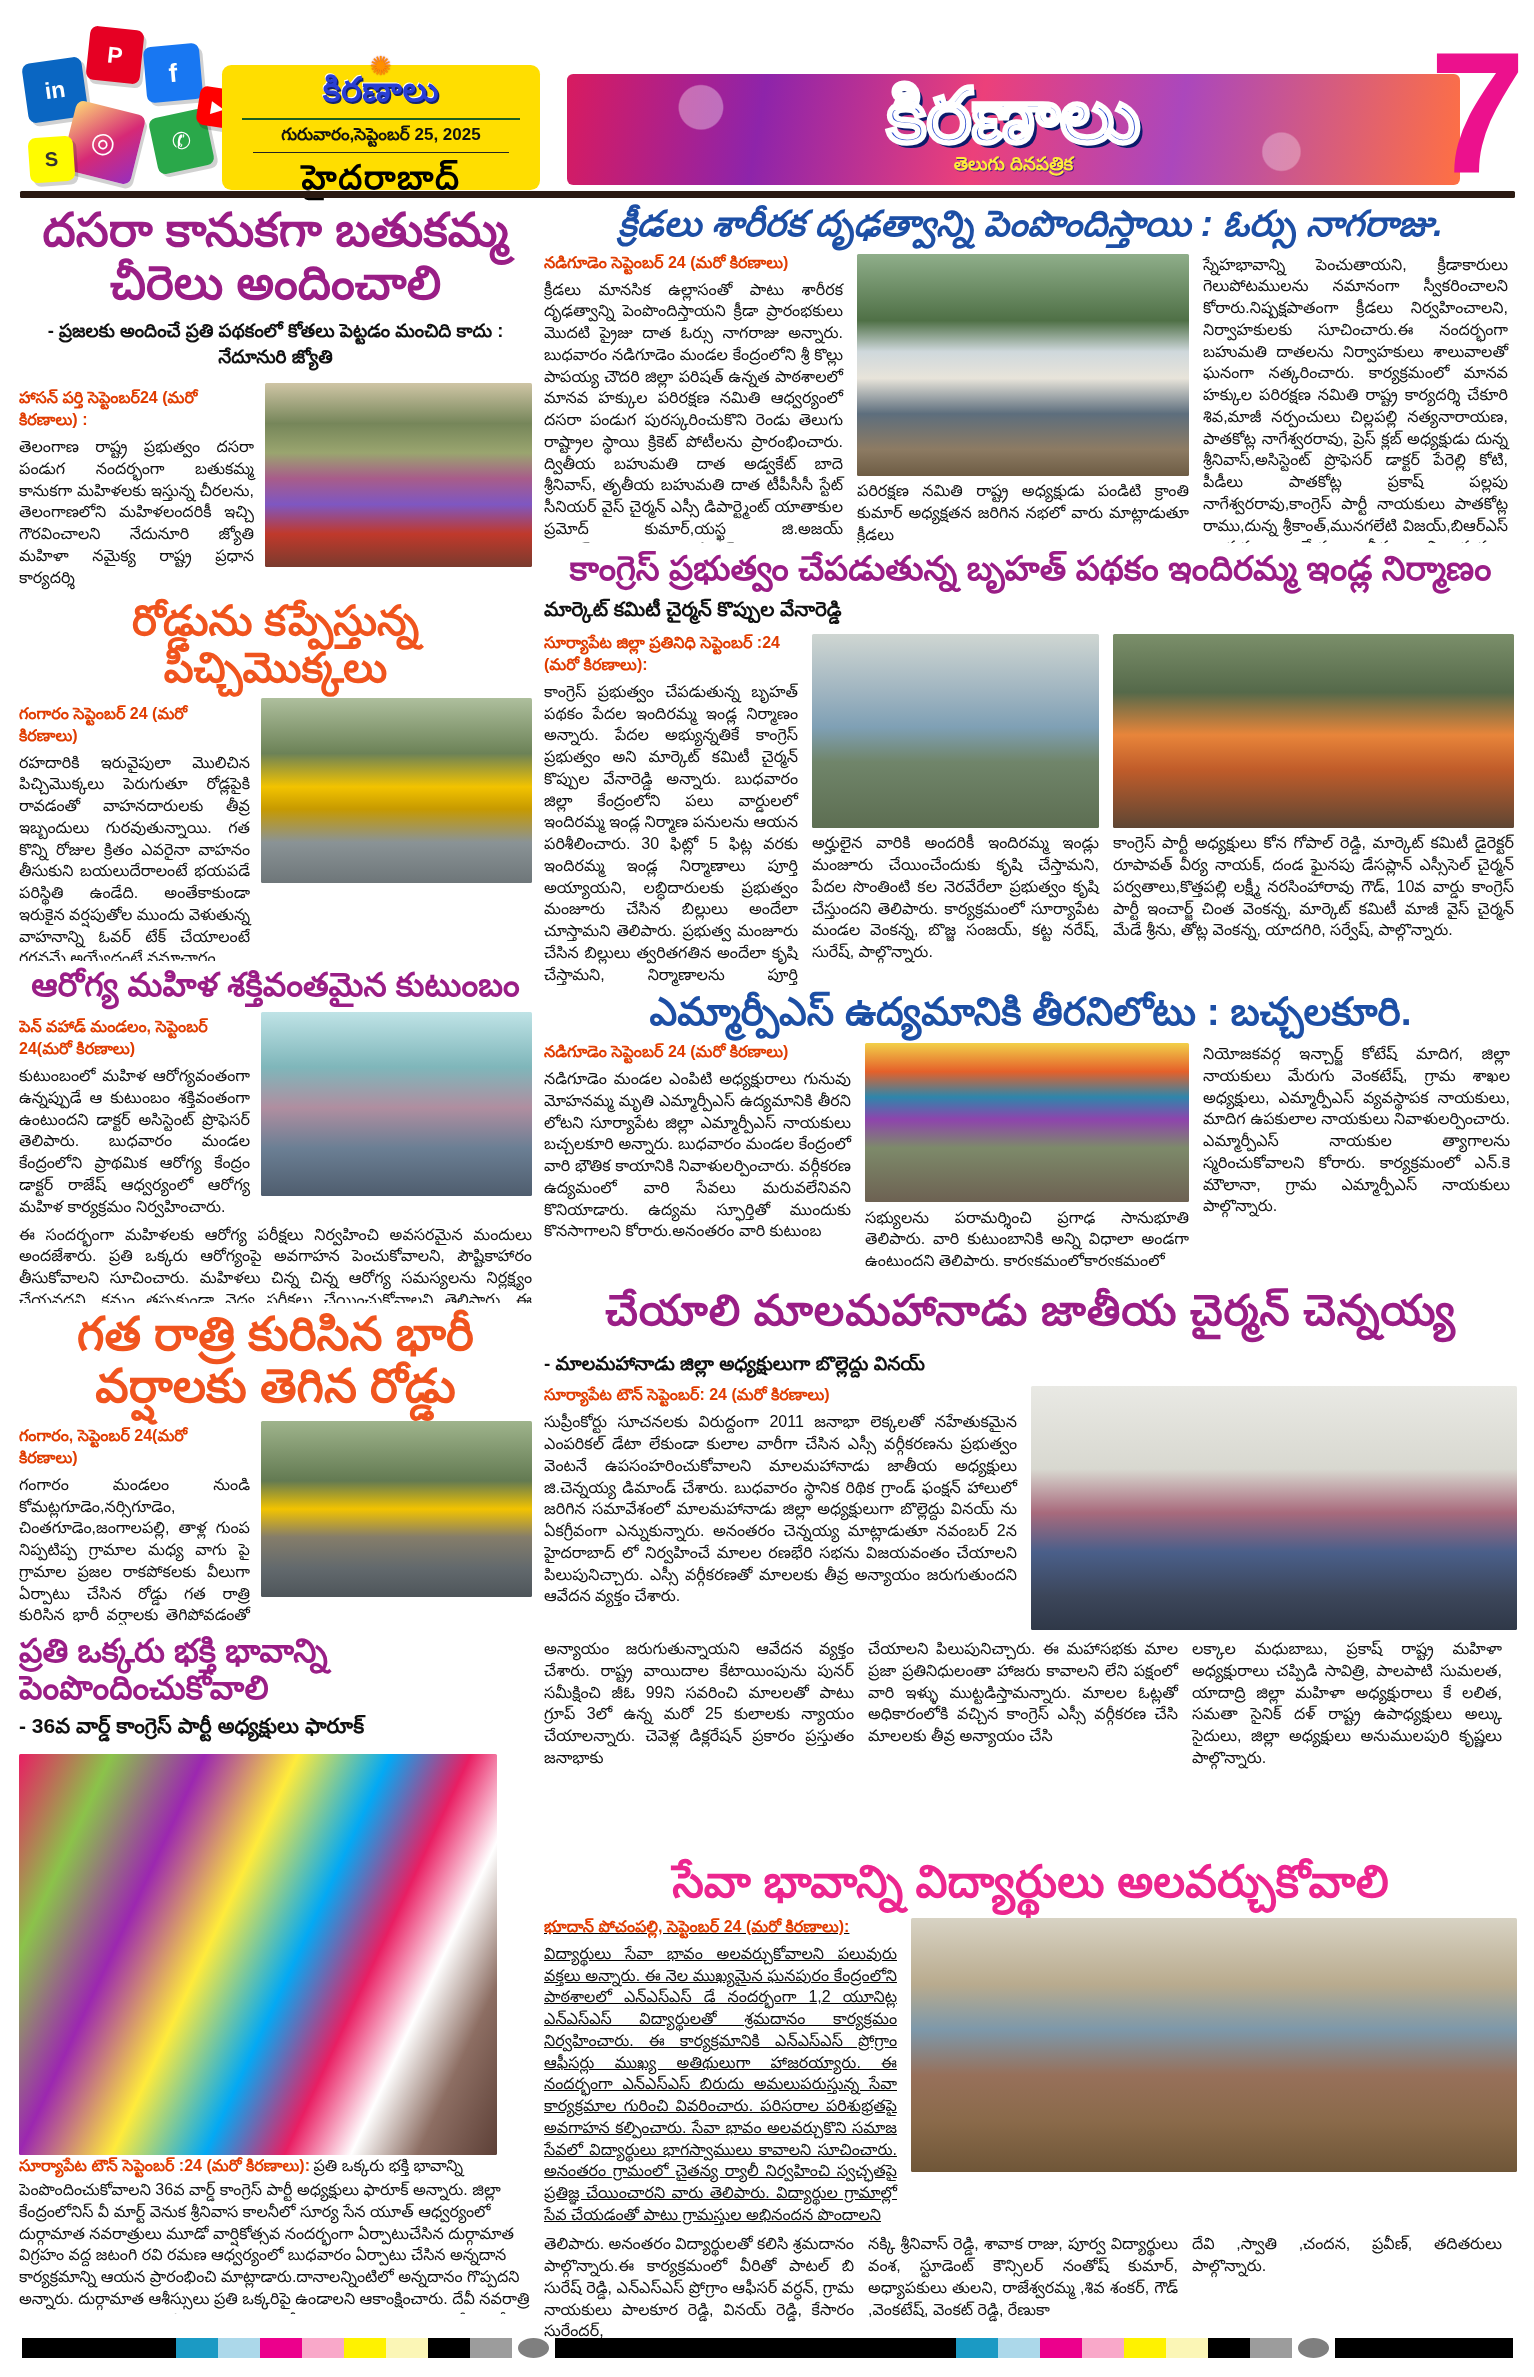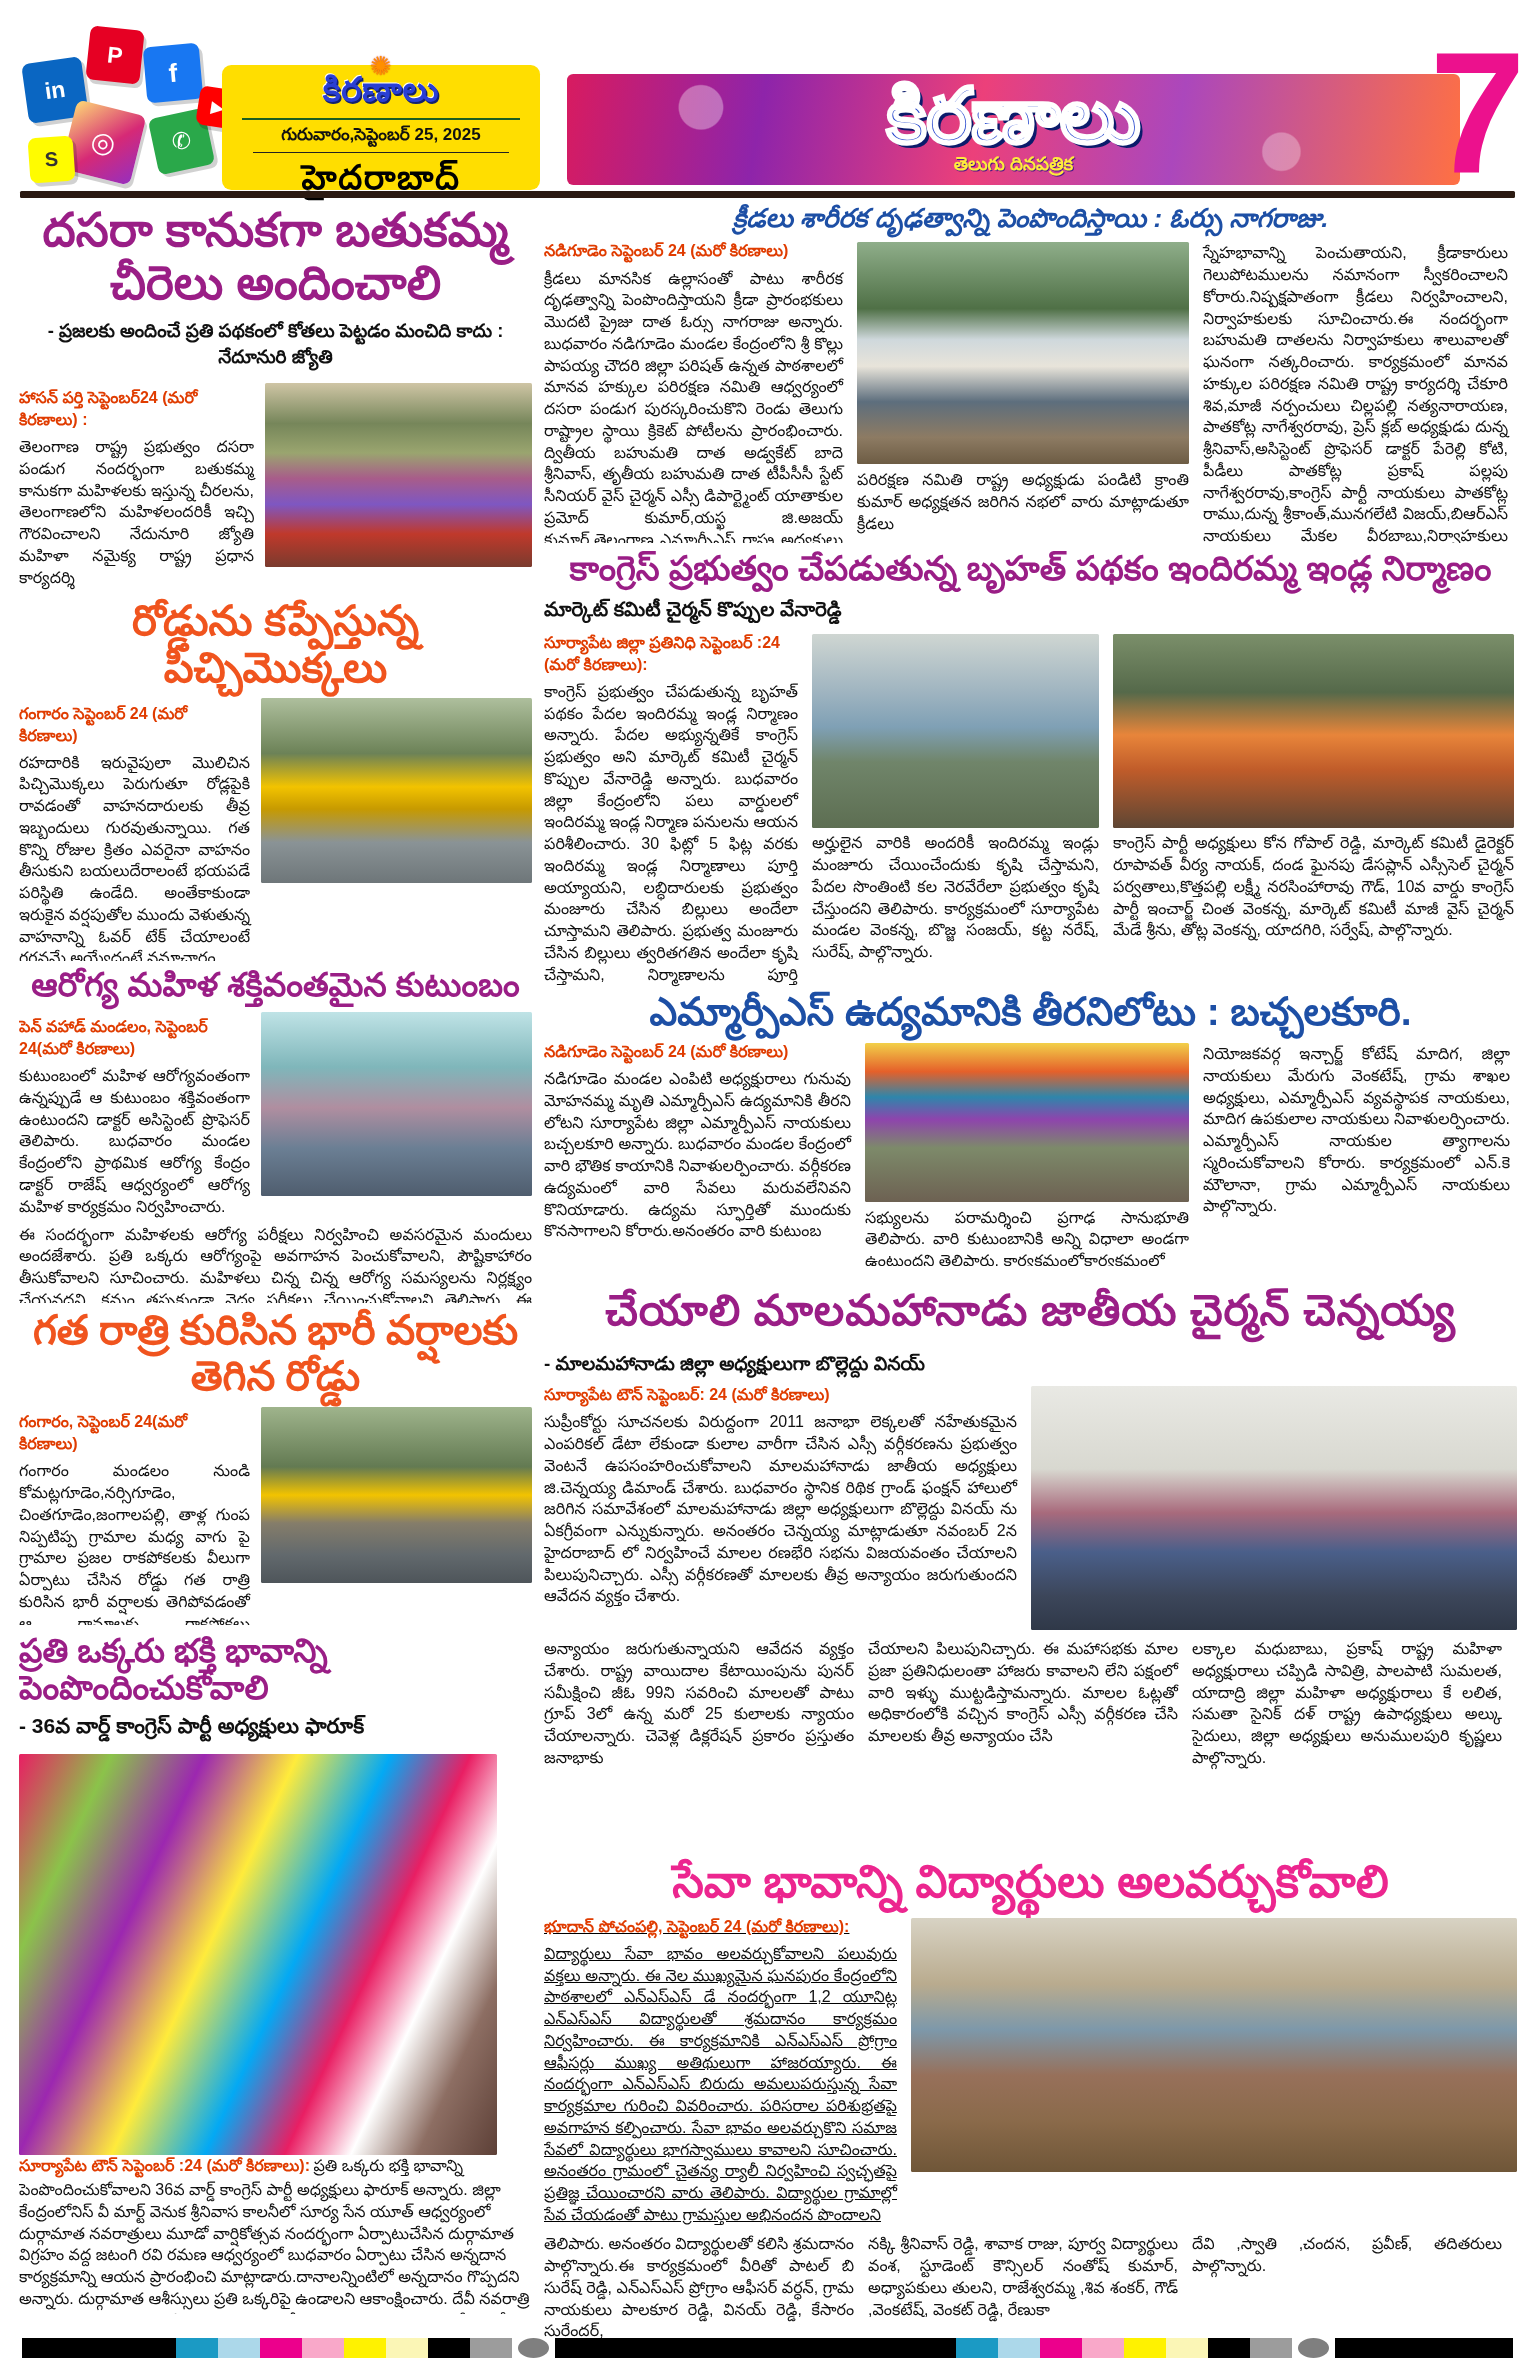--- a/index.html
+++ b/index.html
@@ -153,21 +153,21 @@
         <div style="width:231px;">
           <div class="dl">పెన్ వహాడ్ మండలం, సెప్టెంబర్ 24(మరో కిరణాలు)</div>
           <div class="bt">కుటుంబంలో మహిళ ఆరోగ్యవంతంగా ఉన్నప్పుడే ఆ కుటుంబం శక్తివంతంగా ఉంటుందని డాక్టర్ అసిస్టెంట్ ప్రొఫెసర్ తెలిపారు. బుధవారం మండల కేంద్రంలోని ప్రాథమిక ఆరోగ్య కేంద్రం డాక్టర్ రాజేష్ ఆధ్వర్యంలో ఆరోగ్య మహిళ కార్యక్రమం నిర్వహించారు.</div>
         </div>
         <div class="photo ph-clinic" style="width:271px;height:184px;"></div>
       </div>
       <div class="bt" style="margin-top:6.2px;">ఈ సందర్భంగా మహిళలకు ఆరోగ్య పరీక్షలు నిర్వహించి అవసరమైన మందులు అందజేశారు. ప్రతి ఒక్కరు ఆరోగ్యంపై అవగాహన పెంచుకోవాలని, పౌష్టికాహారం తీసుకోవాలని సూచించారు. మహిళలు చిన్న చిన్న ఆరోగ్య సమస్యలను నిర్లక్ష్యం చేయవద్దని, క్రమం తప్పకుండా వైద్య పరీక్షలు చేయించుకోవాలని తెలిపారు. ఈ కార్యక్రమంలో మండల వైద్య ఆరోగ్య సిబ్బంది, ఆశా వర్కర్లు, అంగన్వాడీ టీచర్లు, స్థానిక మహిళలు పాల్గొన్నారు.</div>
     </div>
 
     <div class="art" style="height:322px;">
-      <div class="hl hl-orange" style="font-size:41px;margin-top:4.6px;font-family:Liberation Serif, serif;">గత రాత్రి కురిసిన భారీ వర్షాలకు తెగిన రోడ్డు</div>
+      <div class="hl hl-orange" style="font-size:47px;margin-top:4.6px;">గత రాత్రి కురిసిన భారీ వర్షాలకు తెగిన రోడ్డు</div>
       <div class="row" style="margin-top:7.7px;">
         <div style="width:231px;">
           <div class="dl">గంగారం, సెప్టెంబర్ 24(మరో కిరణాలు)</div>
           <div class="bt">గంగారం మండలం నుండి కోమట్లగూడెం,నర్సిగూడెం, చింతగూడెం,జంగాలపల్లి, తాళ్ల గుంప నిప్పటిప్ప గ్రామాల మధ్య వాగు పై గ్రామాల ప్రజల రాకపోకలకు వీలుగా ఏర్పాటు చేసిన రోడ్డు గత రాత్రి కురిసిన భారీ వర్షాలకు తెగిపోవడంతో ఆ గ్రామాలకు రాకపోకలు నిలిచిపోయాయి.</div>
         </div>
         <div class="photo ph-flood" style="width:271px;height:176px;"></div>
       </div>
 
     </div>
 
@@ -176,21 +176,21 @@
       <div class="sub" style="font-size:21px;margin-top:7.7px;">- 36వ వార్డ్ కాంగ్రెస్ పార్టీ అధ్యక్షులు ఫారూక్</div>
       <div class="photo ph-drapes" style="width:478px;height:401px;margin-top:10.8px;"></div>
       <div class="dl" style="margin-top:9.3px;display:inline;">సూర్యాపేట టౌన్ సెప్టెంబర్ :24 (మరో కిరణాలు):</div>
       <div class="bt" style="display:inline;">ప్రతి ఒక్కరు భక్తి భావాన్ని పెంపొందించుకోవాలని 36వ వార్డ్ కాంగ్రెస్ పార్టీ అధ్యక్షులు ఫారూక్ అన్నారు. జిల్లా కేంద్రంలోనిస్ వీ మార్ట్ వెనుక శ్రీనివాస కాలనీలో సూర్య సేన యూత్ ఆధ్వర్యంలో దుర్గామాత నవరాత్రులు మూడో వార్షికోత్సవ నందర్భంగా ఏర్పాటుచేసిన దుర్గామాత విగ్రహం వద్ద జటంగి రవి రమణ ఆధ్వర్యంలో బుధవారం ఏర్పాటు చేసిన అన్నదాన కార్యక్రమాన్ని ఆయన ప్రారంభించి మాట్లాడారు.దానాలన్నింటిలో అన్నదానం గొప్పదని అన్నారు. దుర్గామాత ఆశీస్సులు ప్రతి ఒక్కరిపై ఉండాలని ఆకాంక్షించారు. దేవీ నవరాత్రి ఉత్సవాలు ఘనంగా నిర్వహించడం అభినందనీయమన్నారు. కార్యక్రమంలో కమిటీ నభ్యులు మురళి, మహేష్, రాకేష్, నందీప్, నాగేశ్వరరావు, బూర రాములు, పృధ్వి, నాగయ్య, నతీష్, మహేష్, తదితరులు పాల్గొన్నారు.</div>
     </div>
   </div>
 
   <div class="rightcol">
 
     <div class="art" style="height:339px;">
-      <div class="hl hl-blue" style="font-size:26px;">క్రీడలు శారీరక దృఢత్వాన్ని పెంపొందిస్తాయి : ఓర్సు నాగరాజు.</div>
+      <div class="hl hl-blue" style="font-size:36px;">క్రీడలు శారీరక దృఢత్వాన్ని పెంపొందిస్తాయి : ఓర్సు నాగరాజు.</div>
       <div class="cols3" style="margin-top:9.3px;">
         <div style="width:299px;">
           <div class="dl" style="margin-top:0;">నడిగూడెం సెప్టెంబర్ 24 (మరో కిరణాలు)</div>
           <div class="bt">క్రీడలు మానసిక ఉల్లాసంతో పాటు శారీరక దృఢత్వాన్ని పెంపొందిస్తాయని క్రీడా ప్రారంభకులు మొదటి ప్రైజు దాత ఓర్సు నాగరాజు అన్నారు. బుధవారం నడిగూడెం మండల కేంద్రంలోని శ్రీ కొల్లు పాపయ్య చౌదరి జిల్లా పరిషత్ ఉన్నత పాఠశాలలో మానవ హక్కుల పరిరక్షణ నమితి ఆధ్వర్యంలో దసరా పండుగ పురస్కరించుకొని రెండు తెలుగు రాష్ట్రాల స్థాయి క్రికెట్ పోటీలను ప్రారంభించారు. ద్వితీయ బహుమతి దాత అడ్వకేట్ బాదె శ్రీనివాస్, తృతీయ బహుమతి దాత టీపీసీసీ స్టేట్ సీనియర్ వైస్ చైర్మన్ ఎస్సీ డిపార్ట్మెంట్ యాతాకుల ప్రమోద్ కుమార్,యస్ఖ జి.అజయ్ కుమార్,తెలంగాణ ఎమ్మార్పీఎస్ రాష్ట్ర అధ్యక్షులు యాతాకుల భాస్కర్ మాదిగ లతో కలిసి క్రికెట్ క్రీడా పోటీలను ప్రారంభించారు.అనంతరం మానవ హక్కుల</div>
         </div>
         <div style="width:332px;">
           <div class="photo ph-sports" style="width:332px;height:222px;"></div>
           <div class="bt" style="margin-top:4.6px;">పరిరక్షణ నమితి రాష్ట్ర అధ్యక్షుడు పండిటి క్రాంతి కుమార్ అధ్యక్షతన జరిగిన నభలో వారు మాట్లాడుతూ క్రీడలు</div>
         </div>
         <div style="width:305px;">

